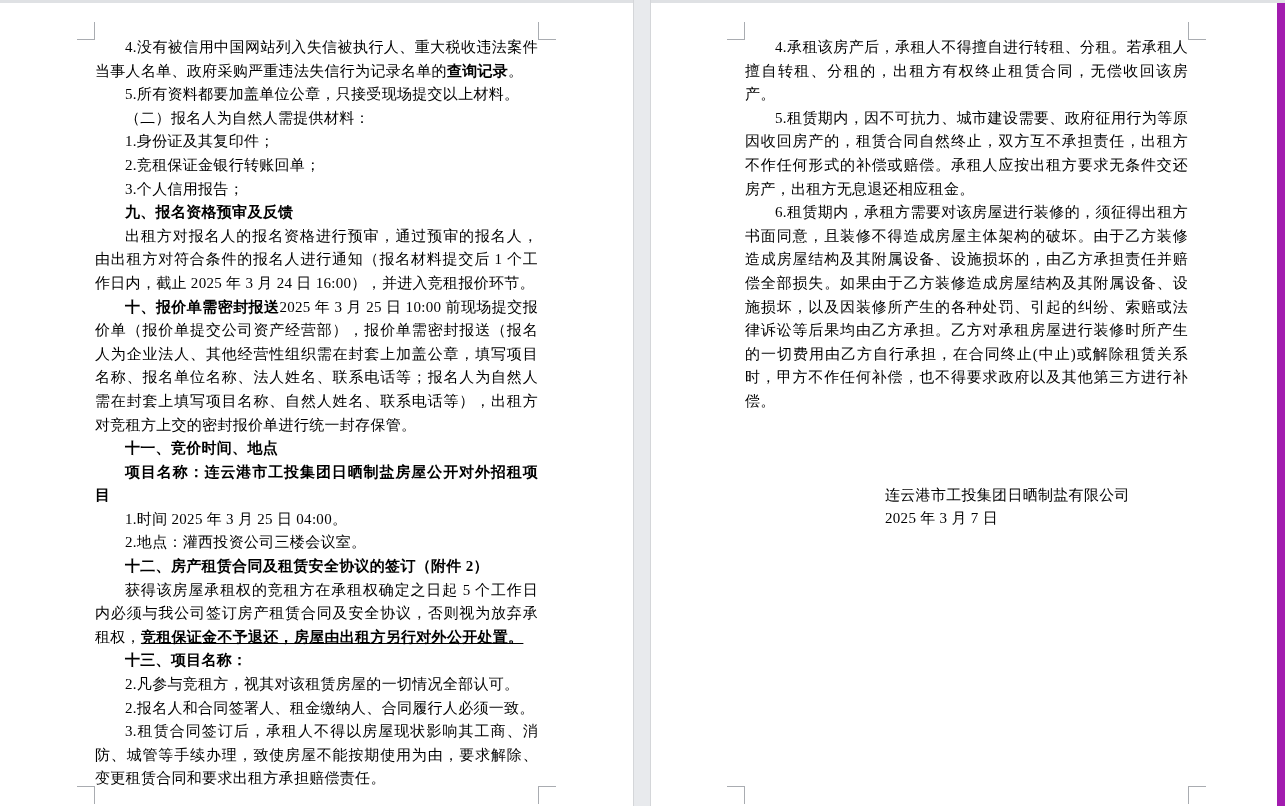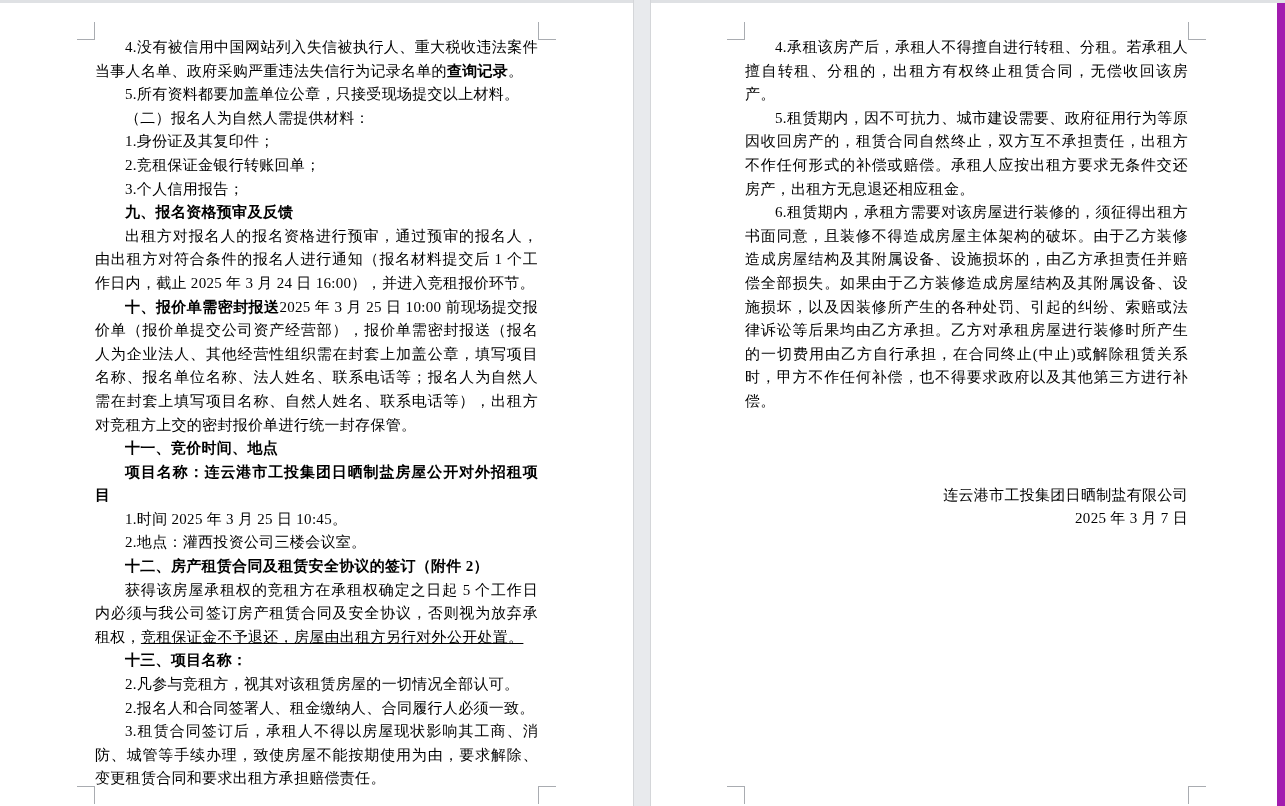--- a/index.html
+++ b/index.html
@@ -34,24 +34,24 @@
   
   .text-col {
     position: absolute; top: 36px; width: 443px;
     font-size: 15px; line-height: 23.6px; letter-spacing: 0.3px;
     color: #000000; text-align: justify;
   }
   .text-col-left  { left: 95px;  }
   .text-col-right { left: 745px; }
   .text-col p { margin: 0; text-indent: 2em; }
   .b  { font-weight: bold; }
-  .bu { font-weight: normal; text-decoration: underline; }
+  .bu { font-weight: bold; text-decoration: underline; }
 
   
-  .sig { margin-top: 70px; padding-left: 140px; text-align: right; }
+  .sig { margin-top: 70px; padding-left: 140px; text-align: left; }
   .sig p { text-indent: 0; }
 
   
   .crop { position: absolute; width: 18px; height: 18px; box-sizing: border-box; }
   .crop.tl { border-right: 1px solid #a9acb1; border-bottom: 1px solid #a9acb1; }
   .crop.tr { border-left:  1px solid #a9acb1; border-bottom: 1px solid #a9acb1; }
   .crop.bl { border-right: 1px solid #a9acb1; border-top:    1px solid #a9acb1; }
   .crop.br { border-left:  1px solid #a9acb1; border-top:    1px solid #a9acb1; }
 </style>
 </head>
@@ -84,21 +84,21 @@
     <p>5.所有资料都要加盖单位公章，只接受现场提交以上材料。</p>
     <p>（二）报名人为自然人需提供材料：</p>
     <p>1.身份证及其复印件；</p>
     <p>2.竞租保证金银行转账回单；</p>
     <p>3.个人信用报告；</p>
     <p class="b">九、报名资格预审及反馈</p>
     <p>出租方对报名人的报名资格进行预审，通过预审的报名人，由出租方对符合条件的报名人进行通知（报名材料提交后 1 个工作日内，截止 2025 年 3 月 24 日 16:00），并进入竞租报价环节。</p>
     <p><span class="b">十、报价单需密封报送</span><span>2025 年 3 月 25 日 10:00 前现场提交报价单（报价单提交公司资产经营部），报价单需密封报送（报名人为企业法人、其他经营性组织需在封套上加盖公章，填写项目名称、报名单位名称、法人姓名、联系电话等；报名人为自然人需在封套上填写项目名称、自然人姓名、联系电话等），出租方对竞租方上交的密封报价单进行统一封存保管。</span></p>
     <p class="b">十一、竞价时间、地点</p>
     <p class="b">项目名称：连云港市工投集团日晒制盐房屋公开对外招租项目</p>
-    <p>1.时间 2025 年 3 月 25 日 10:45。</p>
+    <p>1.时间 2025 年 3 月 25 日 04:00。</p>
     <p>2.地点：灌西投资公司三楼会议室。</p>
     <p class="b">十二、房产租赁合同及租赁安全协议的签订（附件 2）</p>
     <p><span>获得该房屋承租权的竞租方在承租权确定之日起 5 个工作日内必须与我公司签订房产租赁合同及安全协议，否则视为放弃承租权，</span><span class="bu">竞租保证金不予退还，房屋由出租方另行对外公开处置。</span></p>
     <p class="b">十三、项目名称：</p>
     <p>2.凡参与竞租方，视其对该租赁房屋的一切情况全部认可。</p>
     <p>2.报名人和合同签署人、租金缴纳人、合同履行人必须一致。</p>
     <p>3.租赁合同签订后，承租人不得以房屋现状影响其工商、消防、城管等手续办理，致使房屋不能按期使用为由，要求解除、变更租赁合同和要求出租方承担赔偿责任。</p>
   </div>
 
   <div class="text-col text-col-right">

